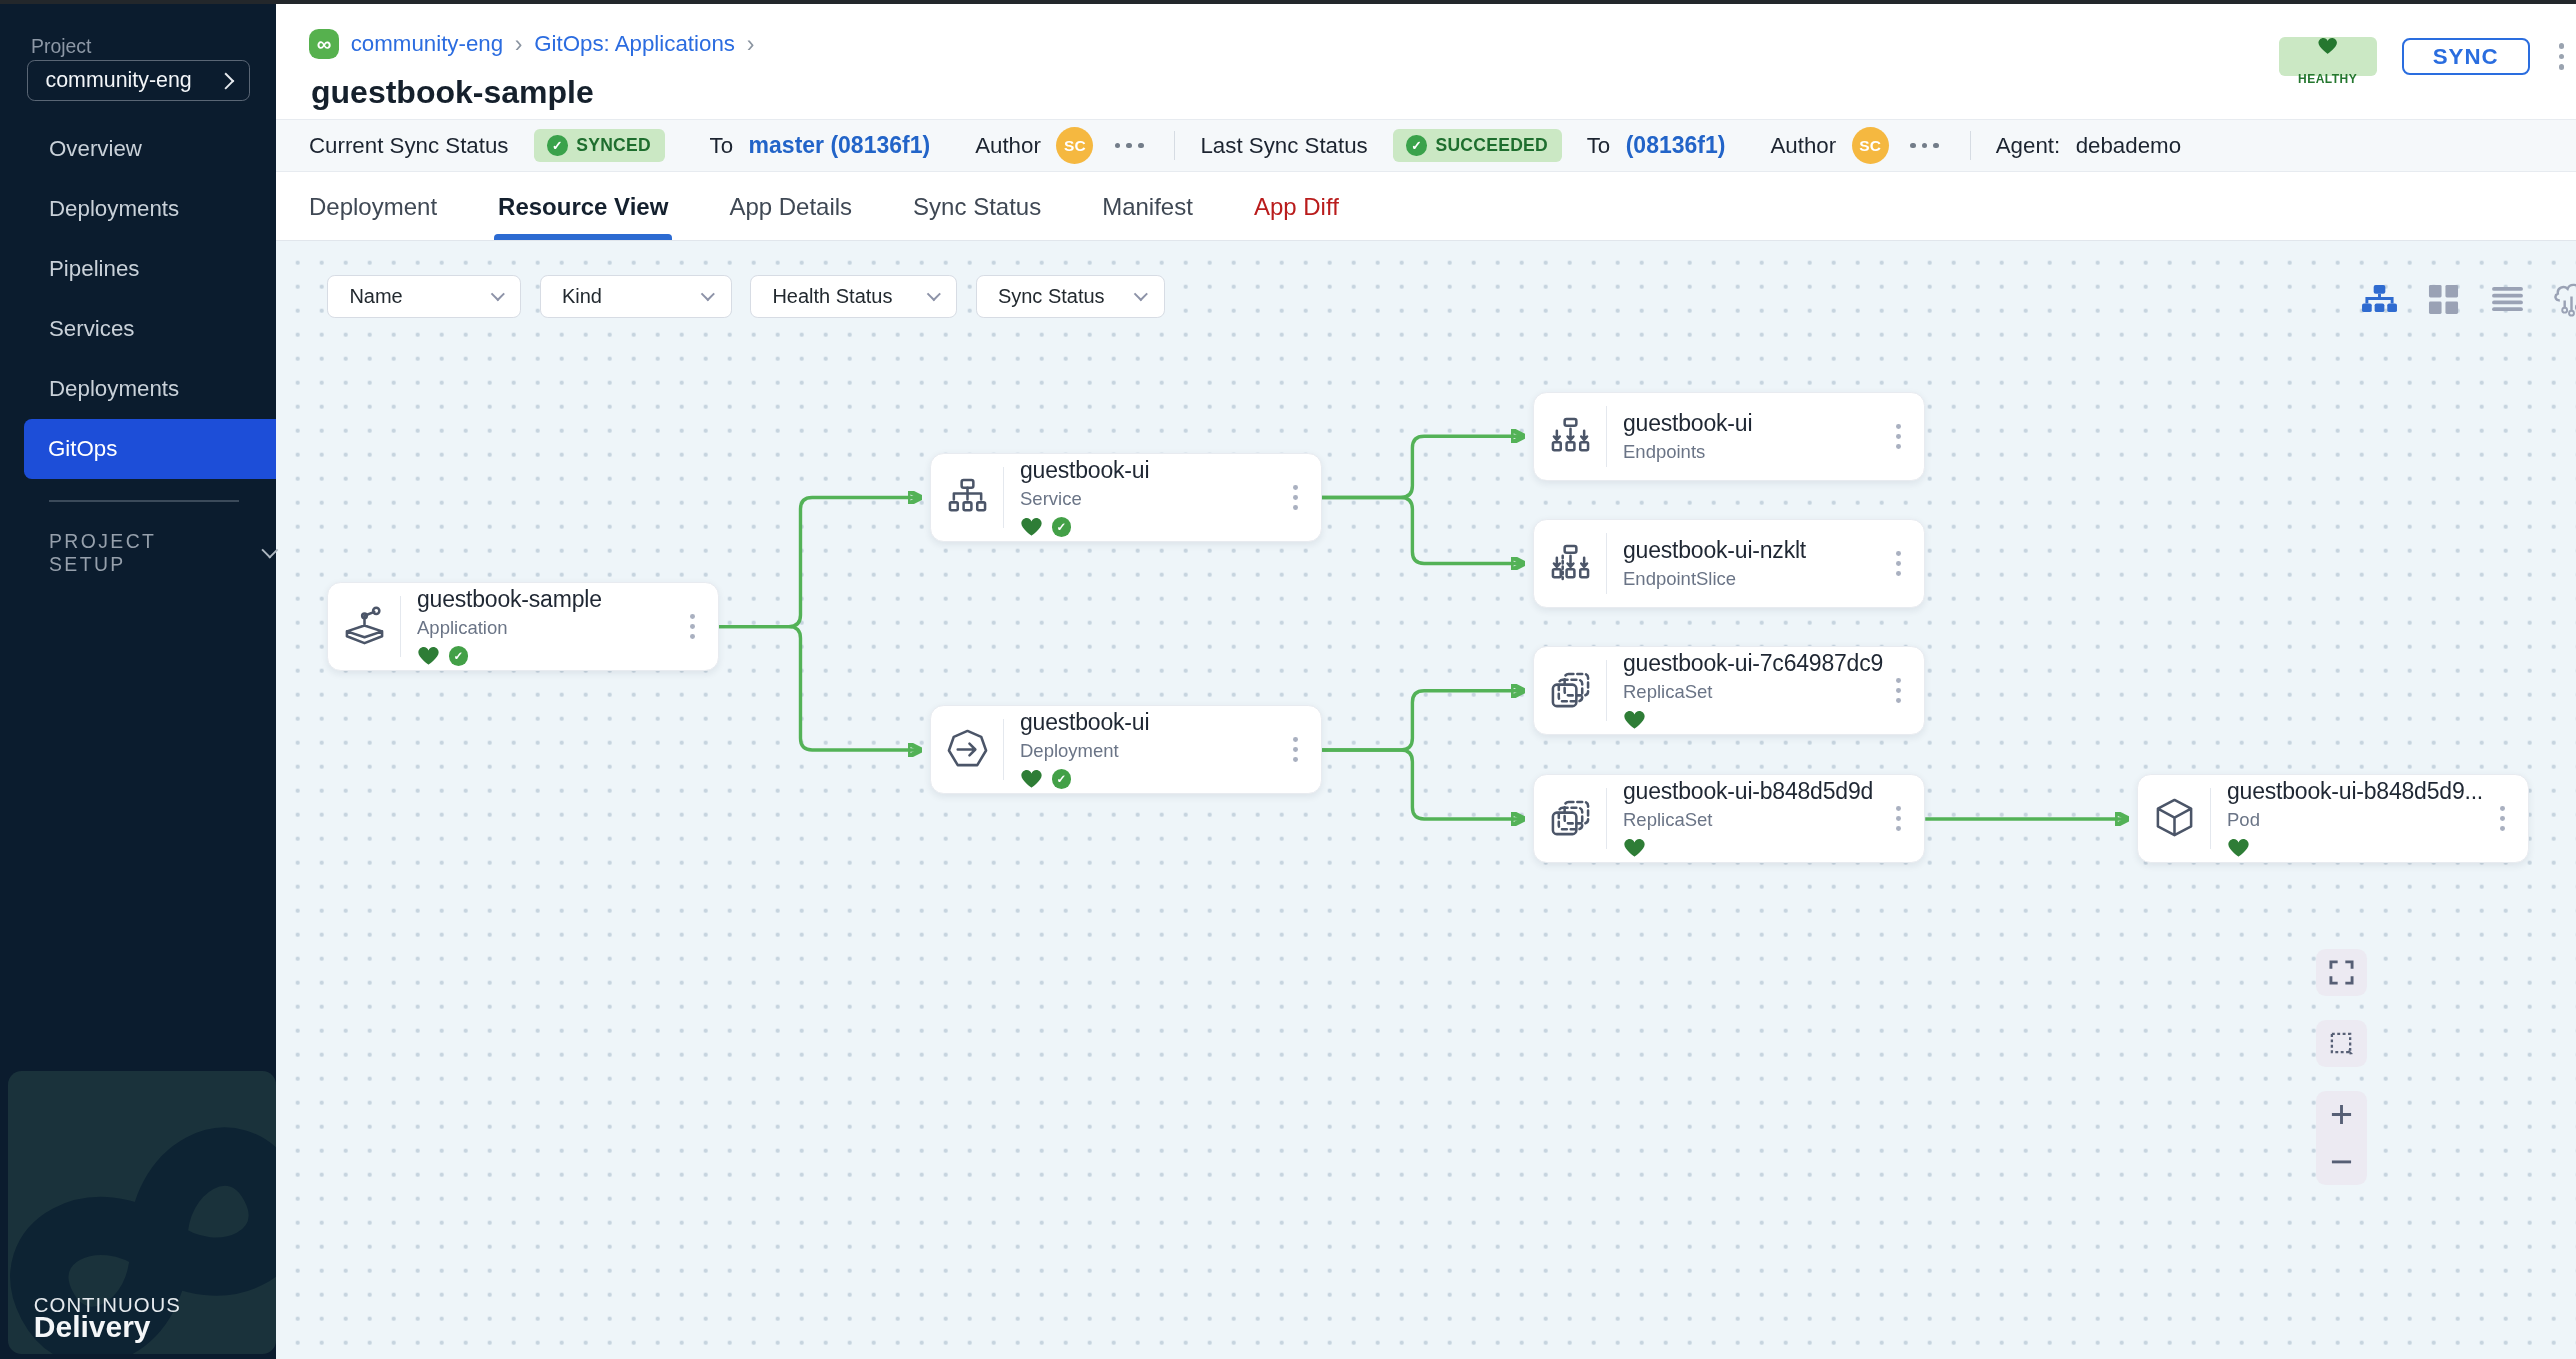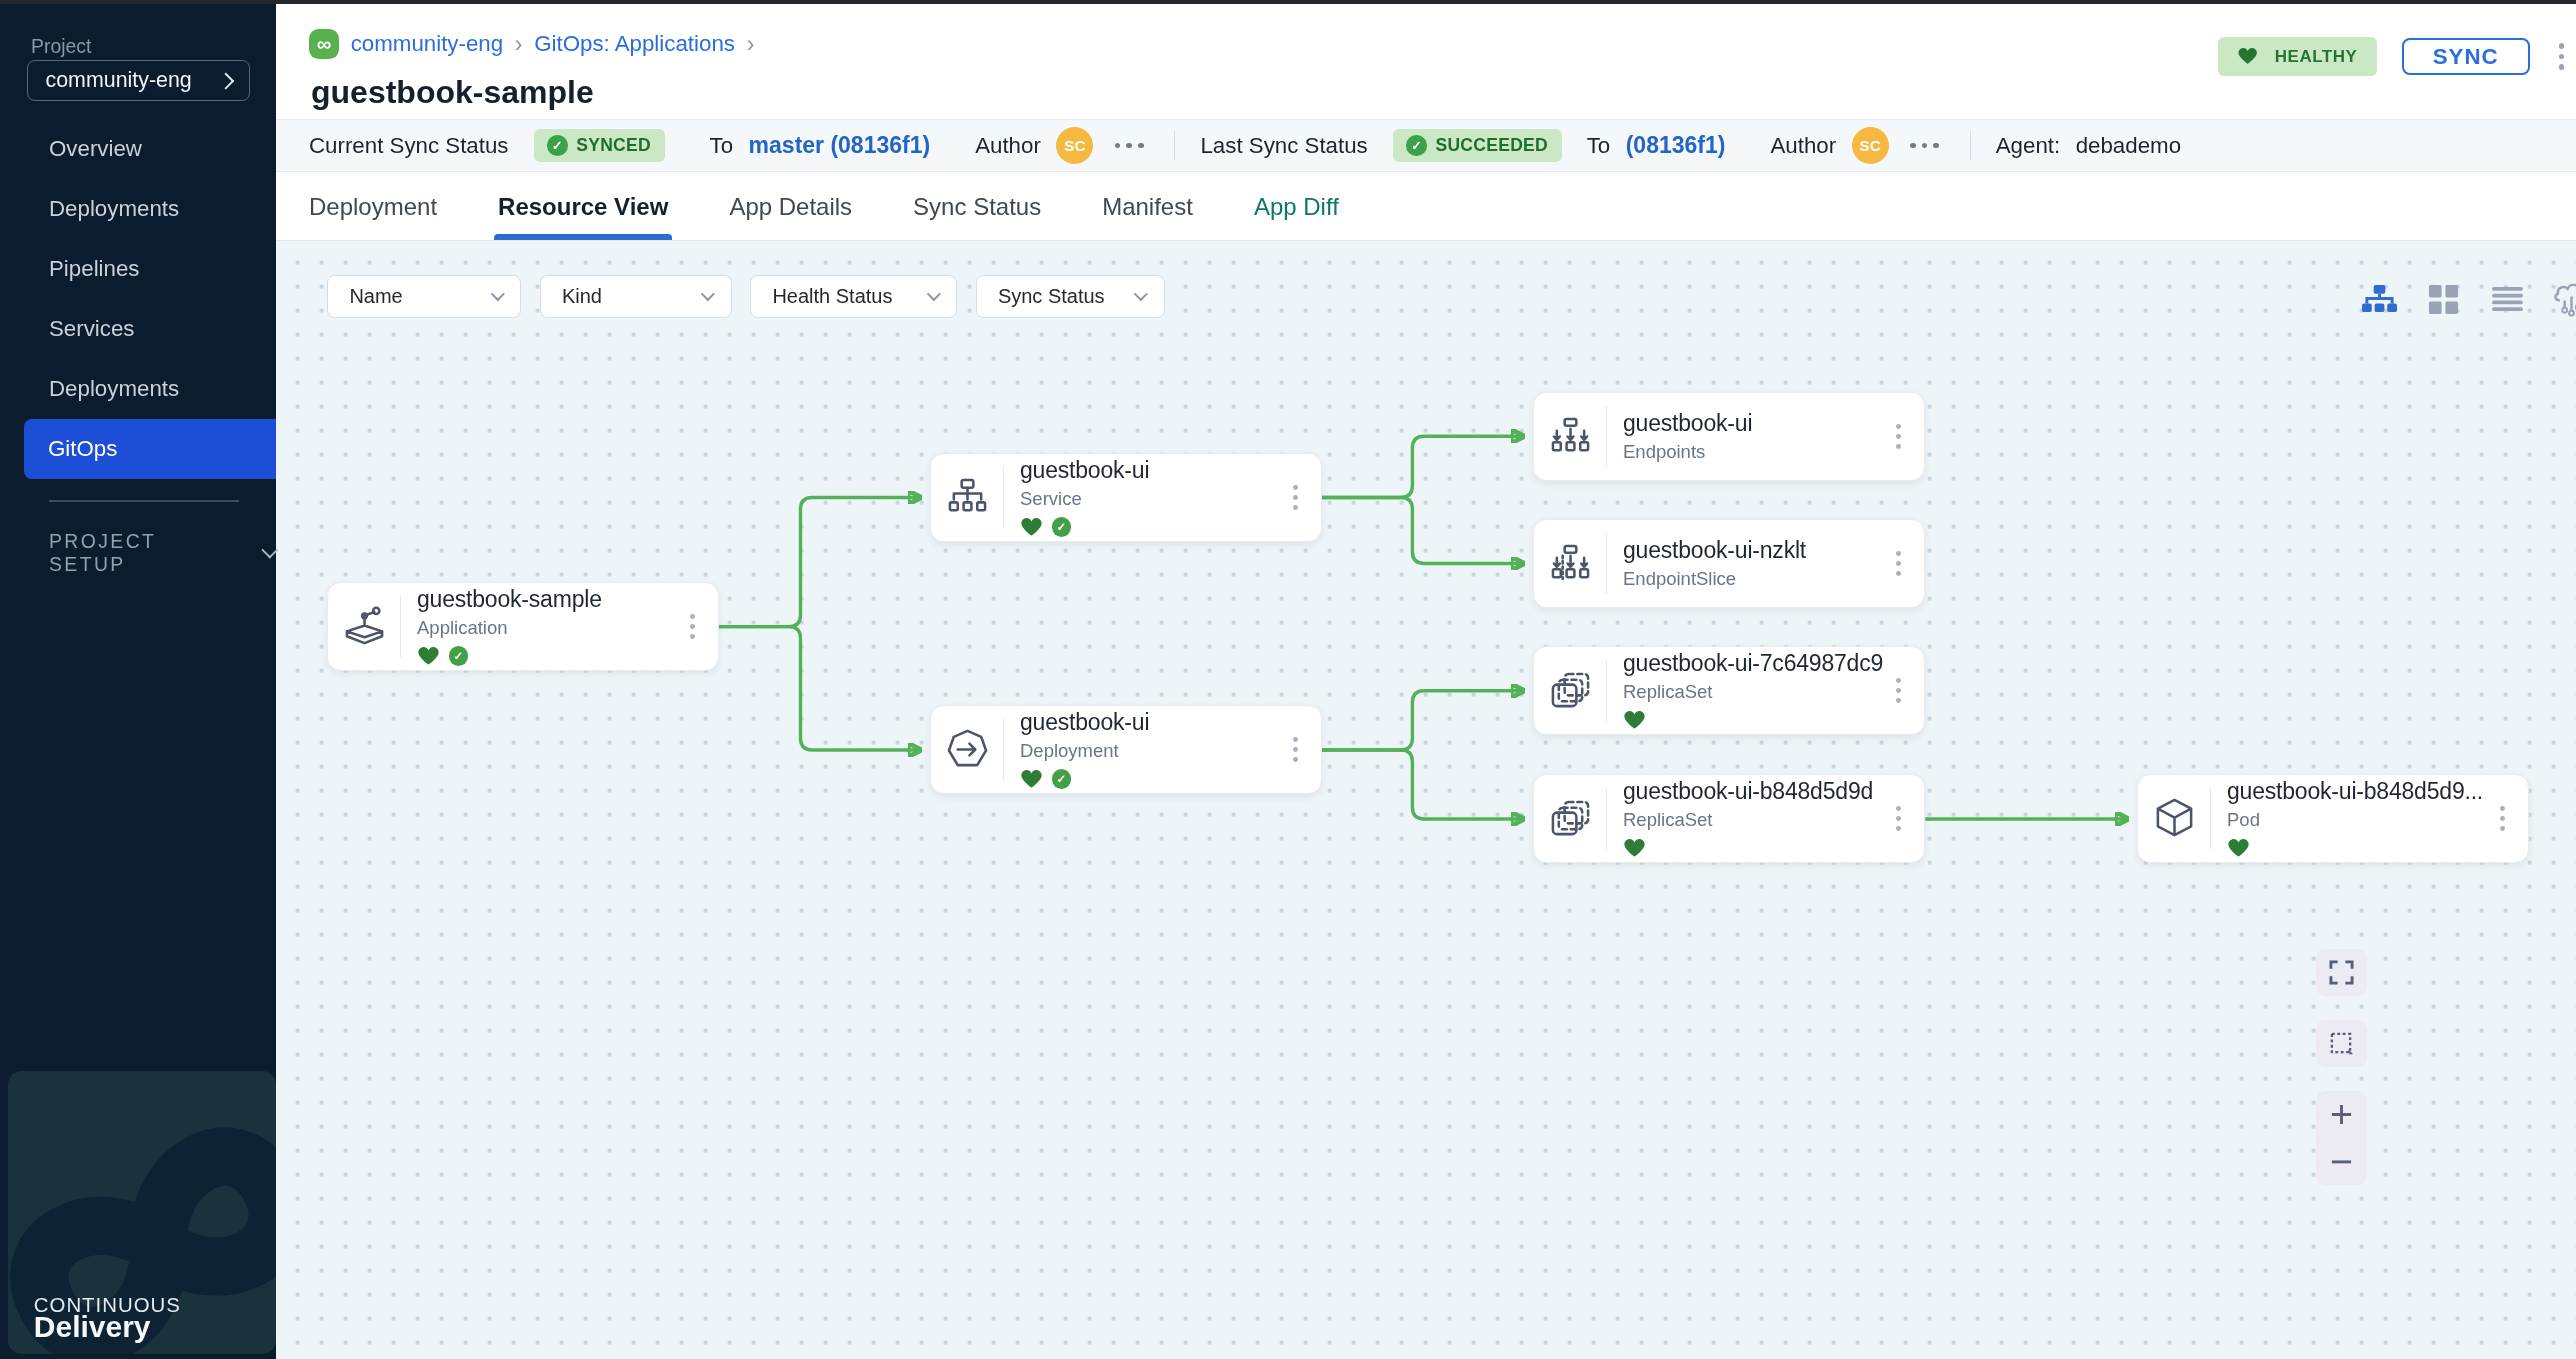--- a/index.html
+++ b/index.html
@@ -44,21 +44,21 @@
   
   .header { position:absolute; left:276px; top:0; width:2300px; height:119px; background:#ffffff; }
   .breadcrumb { position:absolute; left:33px; top:29px; display:flex; align-items:center; gap:11.7px; font-size:22.3px; }
   .crumb-icon { width:30px; height:30px; border-radius:9.7px; background:#56b14e; color:#ffffff; display:flex; align-items:center; justify-content:center; font-size:20.4px; font-weight:bold; }
   .crumb-link { color:#2b6ce0; cursor:pointer; }
   .crumb-sep { color:#8b95a1; font-size:23px; }
   .page-title { position:absolute; left:35px; top:74px; font-size:32px; font-weight:bold; color:#15202c; }
   .header-right { position:absolute; right:7.8px; top:37px; display:flex; align-items:center; gap:25px; }
   .health-badge {
     height:39px; padding:0 19.4px; background:#cbe8c4; border-radius:5.8px;
-    display:flex; align-items:center; gap:16px; color:#25772f; font-size:17px; font-weight:bold; letter-spacing:0.5px;
+    display:flex; align-items:center; gap:16px; color:#25772f; font-size:12px; font-weight:bold; letter-spacing:0.5px;flex-direction:column;
   }
   .sync-button {
     height:37px; padding:0 29px; background:#ffffff; border:2.4px solid #2a6ddf; border-radius:7.8px;
     color:#2a6ddf; font-size:22.3px; font-weight:bold; letter-spacing:1px; display:flex; align-items:center; cursor:pointer;
   }
   .kebab-v { display:flex; flex-direction:column; gap:4.9px; padding:3.9px; cursor:pointer; }
   .kebab-v i { width:5.8px; height:5.8px; border-radius:50%; background:#9aa3b0; }
 
   
   .statusbar {
@@ -76,21 +76,21 @@
   .vbar { width:1px; height:29px; background:#d6dce3; flex:none; }
 
   
   .tabs {
     position:absolute; left:276px; top:173px; width:2300px; height:68px; background:#ffffff;
     border-bottom:1px solid #e1e6ec; display:flex; align-items:center; padding-left:33px; gap:61px;
   }
   .tab { position:relative; height:100%; display:flex; align-items:center; font-size:24px; color:#3f4854; cursor:pointer; }
   .tab.active { font-weight:bold; color:#14202e; }
   .tab.active::after { content:""; position:absolute; left:-3.9px; right:-3.9px; bottom:0; height:5.8px; background:#2c6bd2; border-radius:3.9px 3.9px 0 0; }
-  .tab.disabled { color:#0f766e; cursor:default; }
+  .tab.disabled { color:#b91c1c; cursor:default; }
 
   
   .canvas {
     position:absolute; left:276px; top:241px; width:2300px; height:1119px;
     background-color:#eef5f9;
     background-image: radial-gradient(#c6d4df 1.9px, transparent 2.3px);
     background-size:24px 24px; background-position:9.7px 9.7px;
     overflow:hidden;
   }
   .filter-row { position:absolute; left:51px; top:34px; display:flex; gap:18.5px; }

